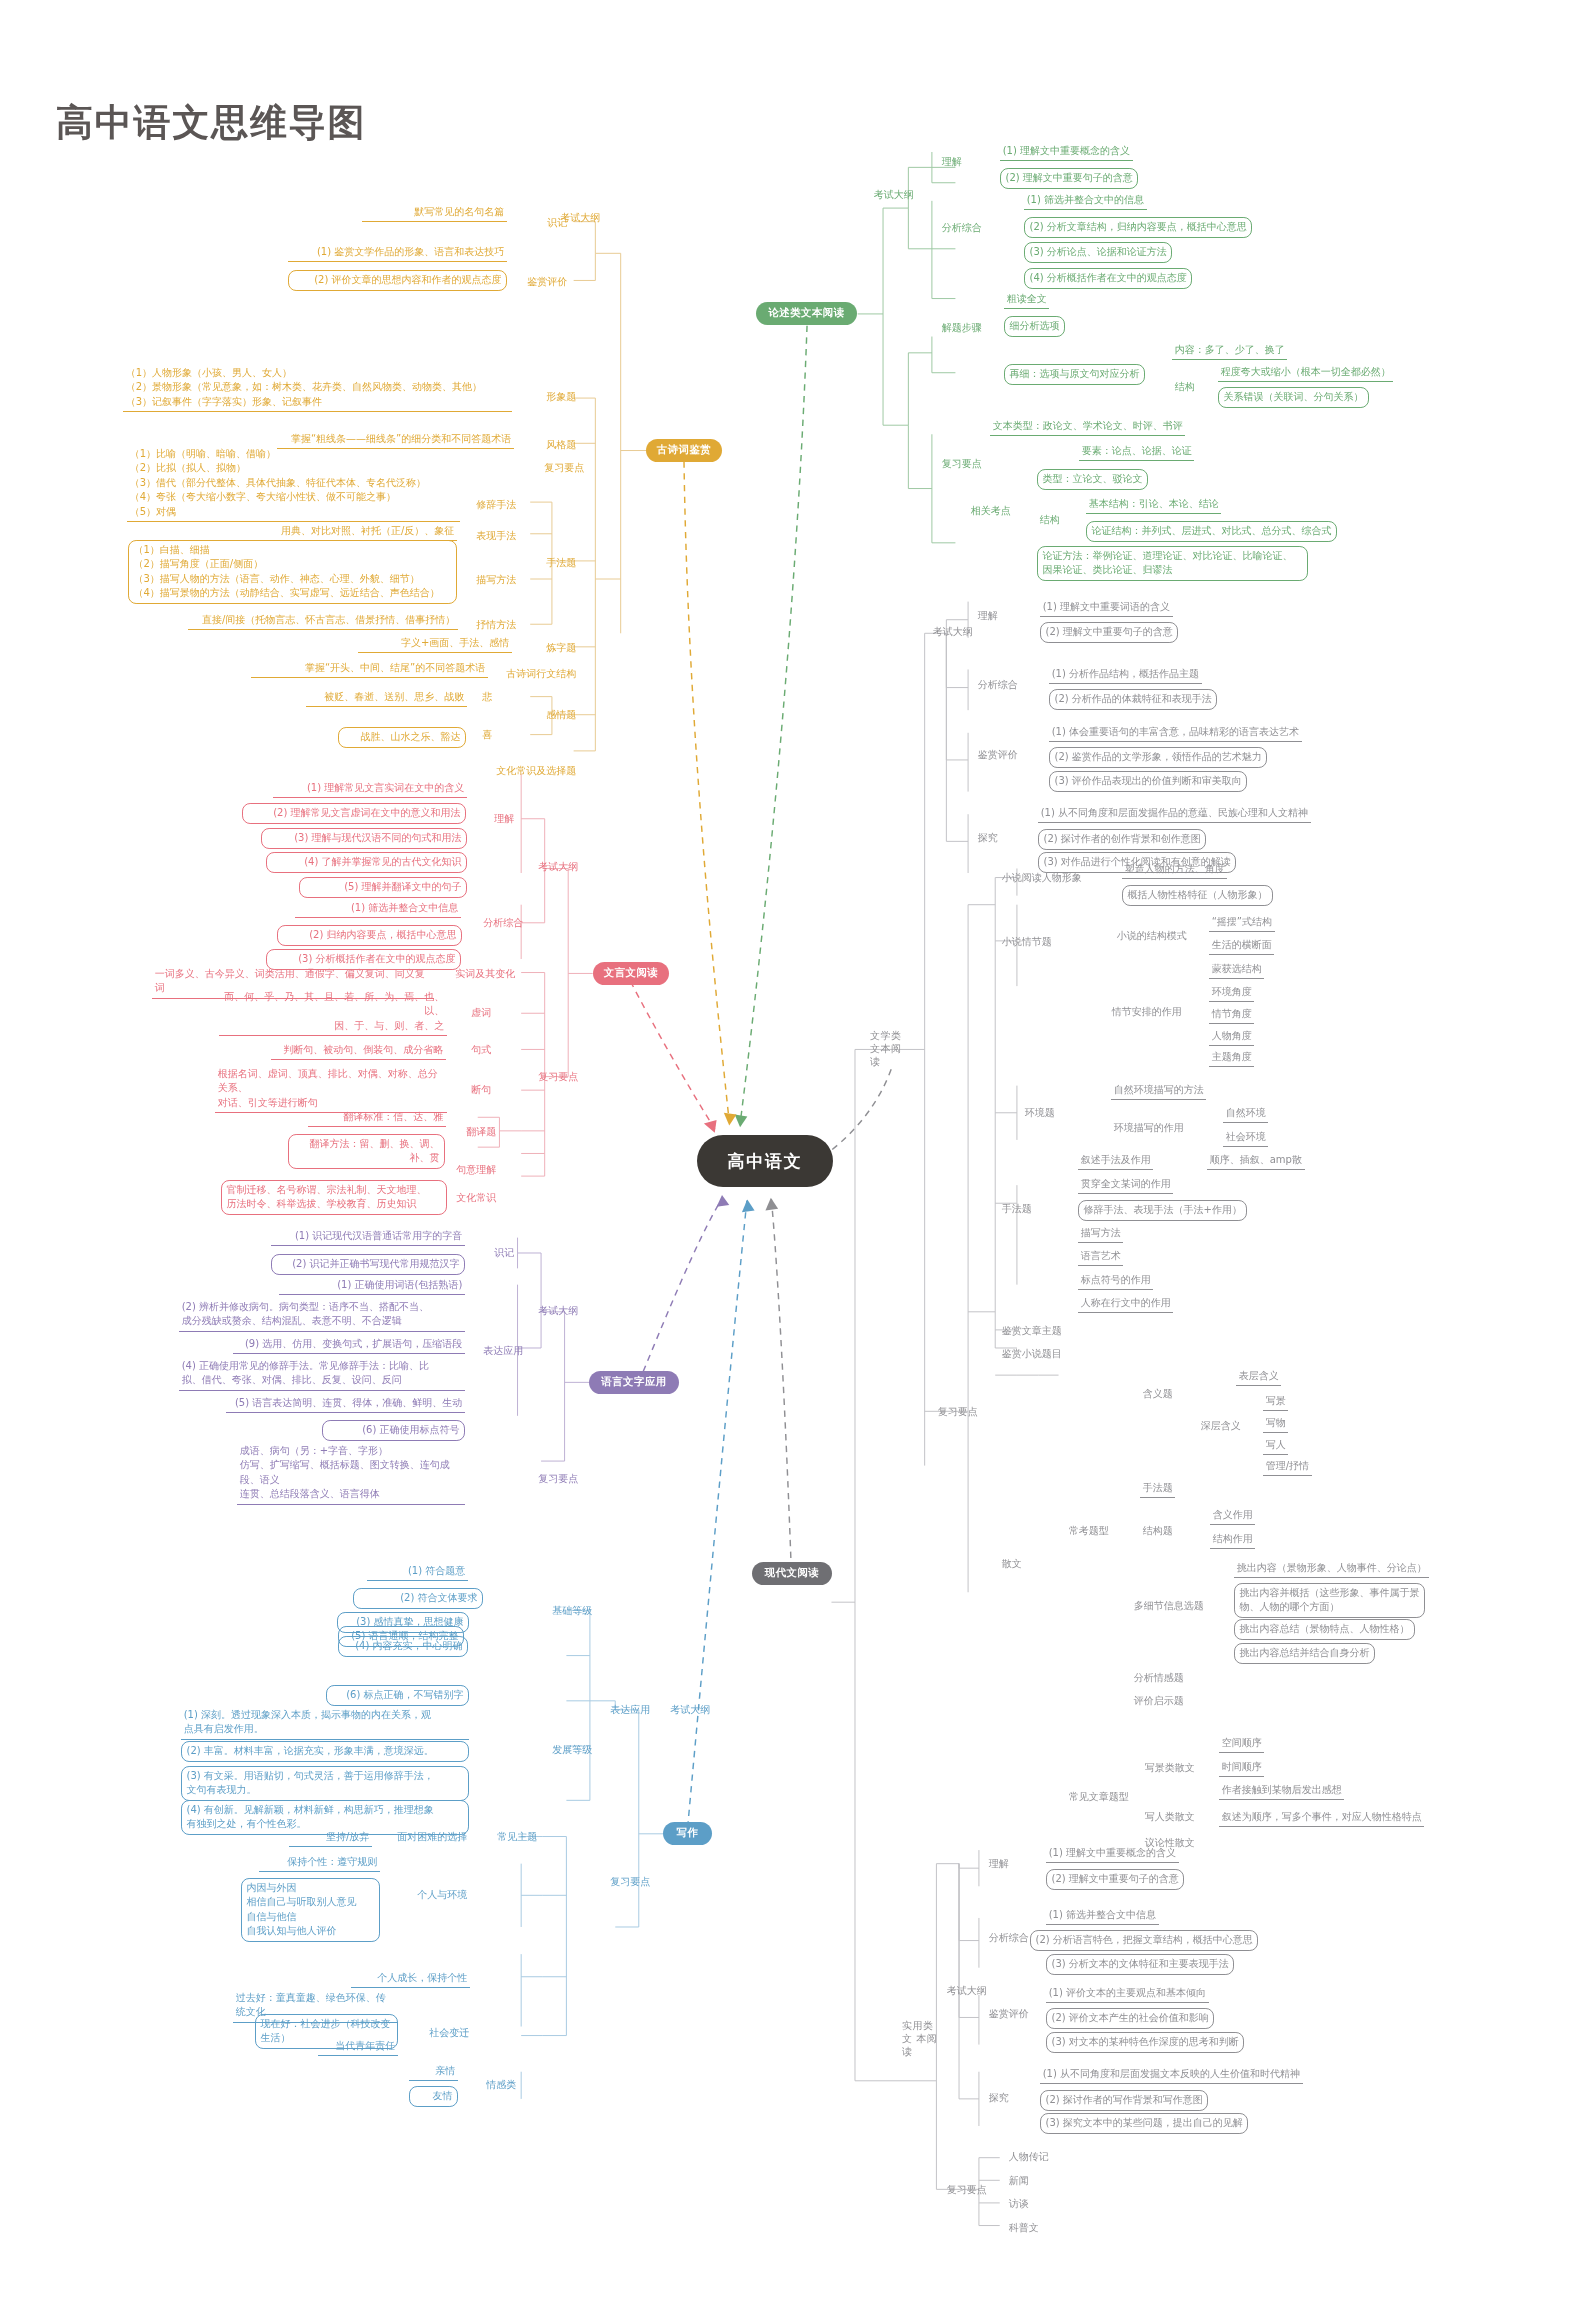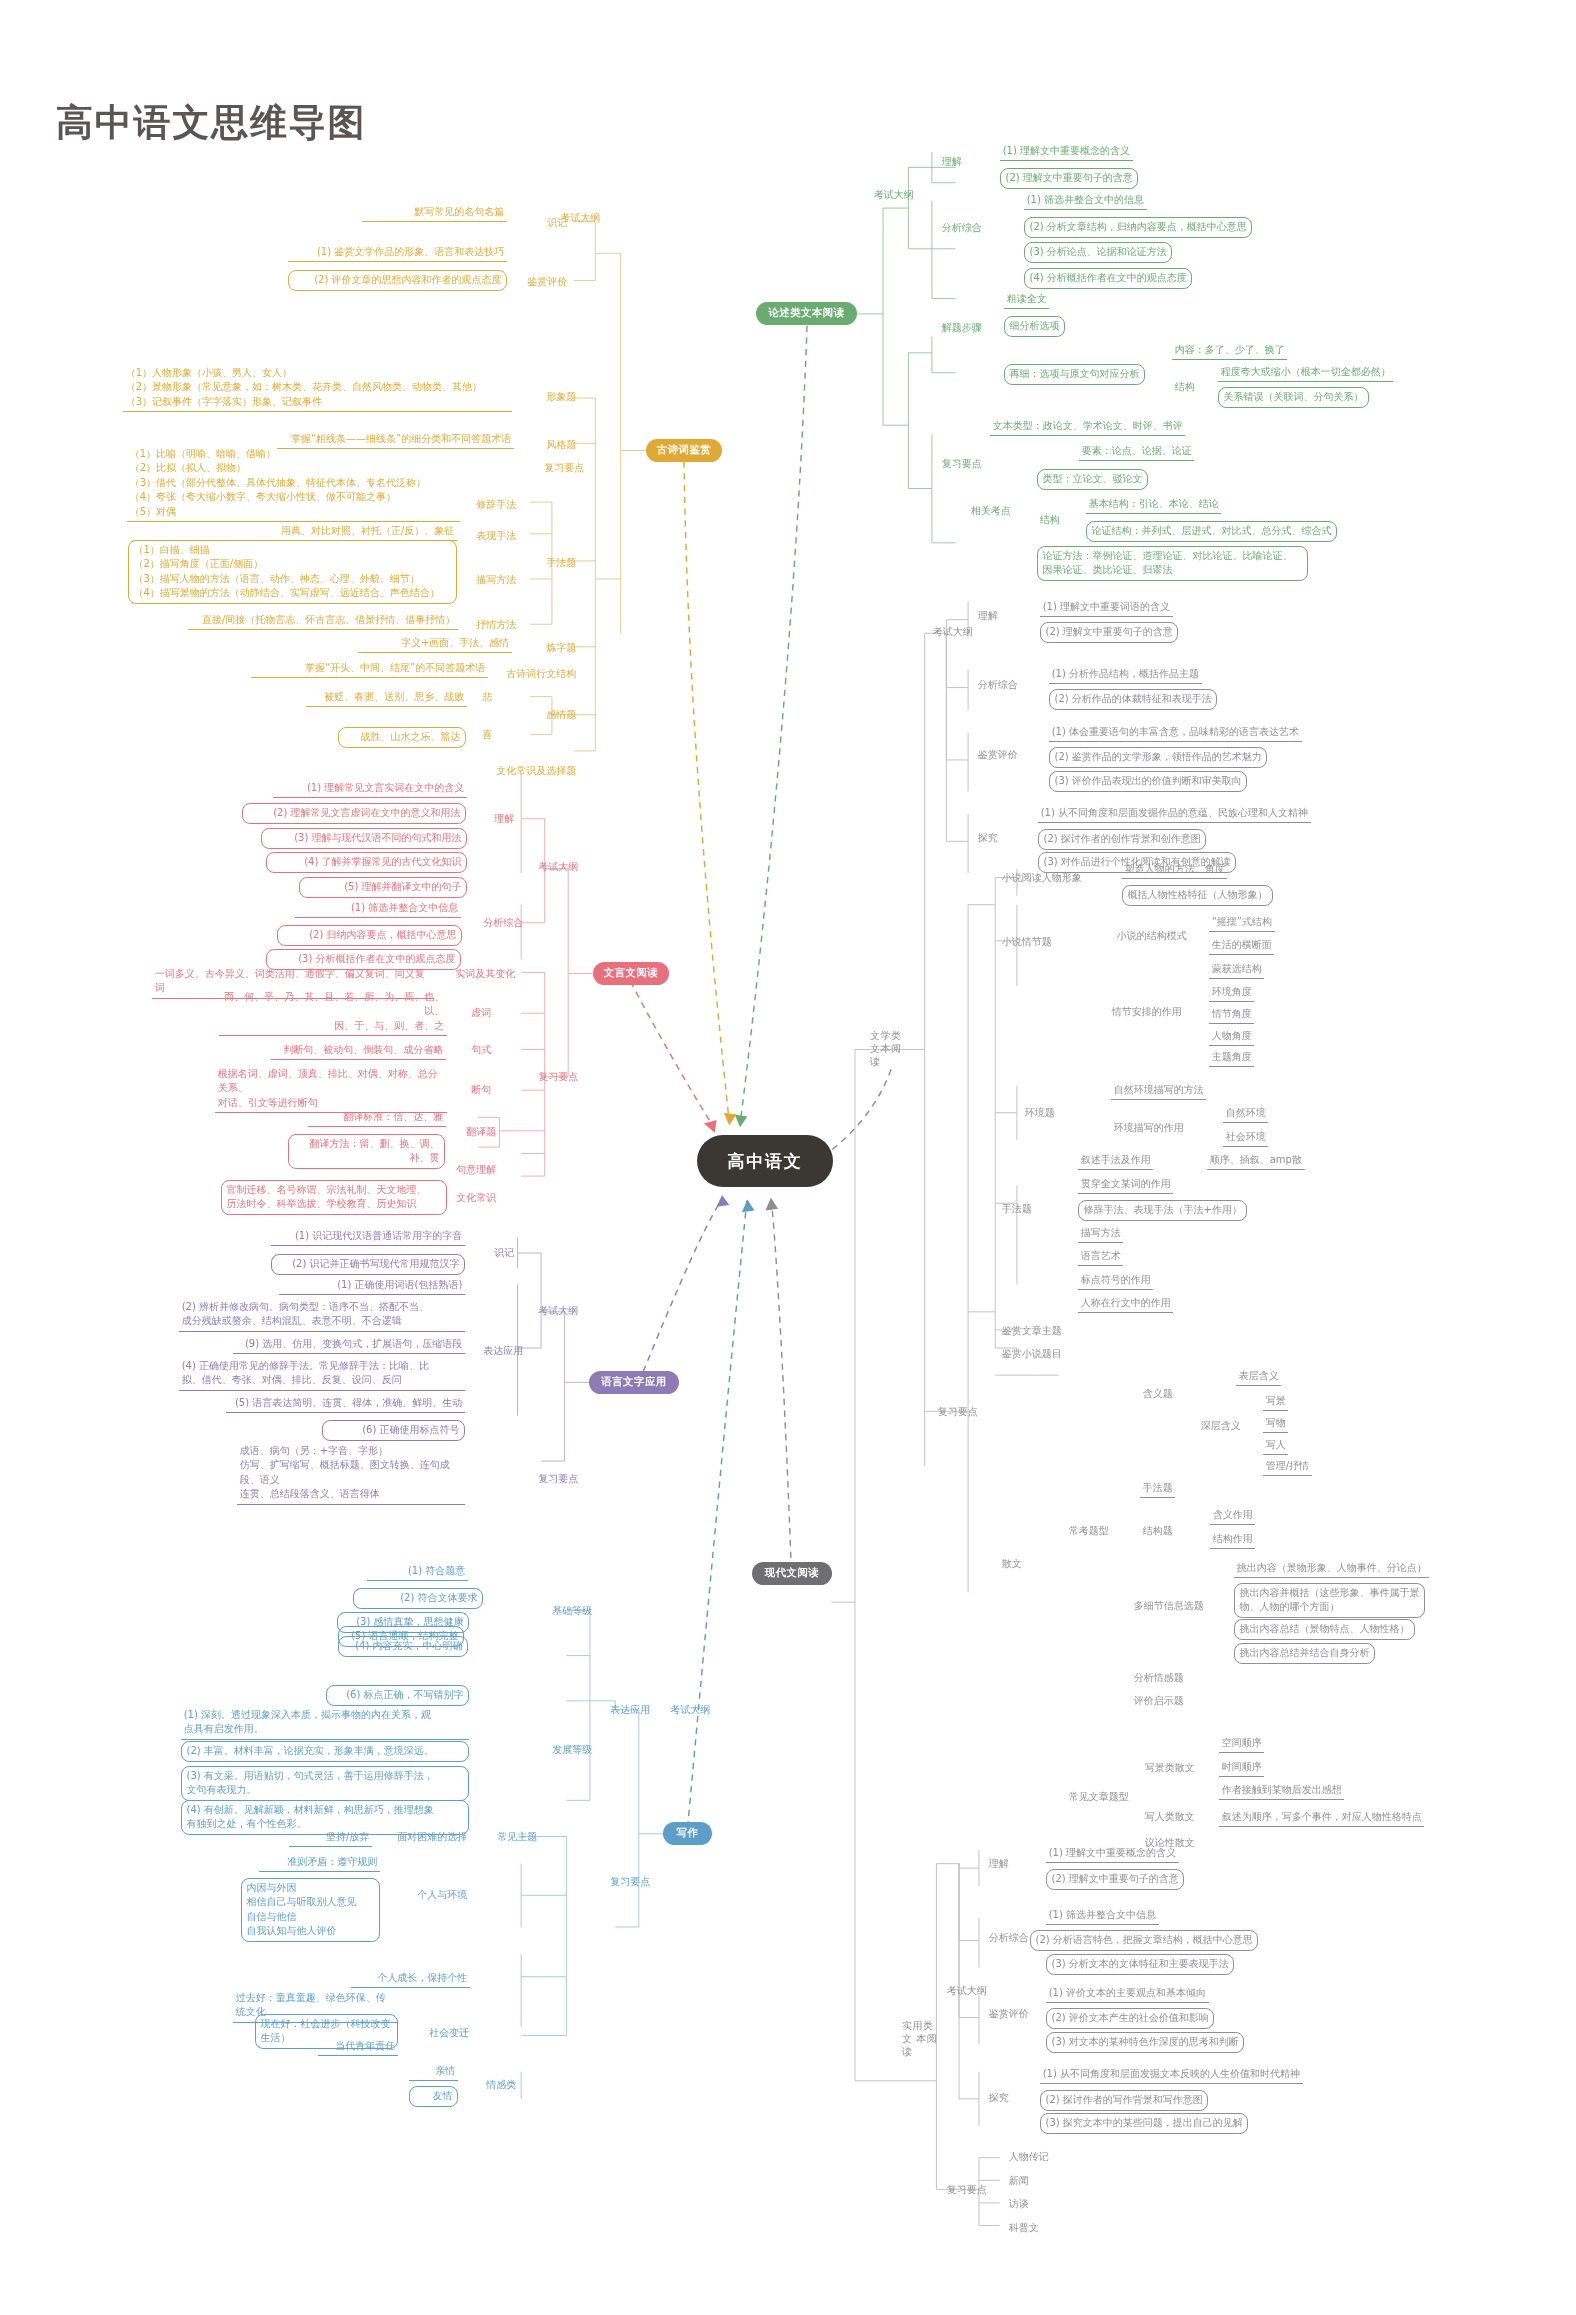--- a/index.html
+++ b/index.html
@@ -400,21 +400,21 @@
 <div class="n l bx c-blue" style="left:181px; top:1800px; width:288px;">(4) 有创新。见解新颖，材料新鲜，构思新巧，推理想象
 有独到之处，有个性色彩。</div>
 <div class="n r pl c-blue" style="left:597px; top:1702px; width:56px;">表达应用</div>
 <div class="n r pl c-blue" style="left:597px; top:1874px; width:56px;">复习要点</div>
 <div class="n r pl c-blue" style="left:662px; top:1702px; width:51px;">考试大纲</div>
 
 <div class="n r pl c-blue" style="left:478px; top:1829px; width:62px;">常见主题</div>
 <div class="n r pl c-blue" style="left:380px; top:1829px; width:90px;">面对困难的选择</div>
 <div class="n r ul c-blue" style="left:289px; top:1829px; width:83px;">坚持/放弃</div>
 <div class="n r pl c-blue" style="left:389px; top:1887px; width:81px;">个人与环境</div>
-<div class="n r ul c-blue" style="left:259px; top:1854px; width:121px;">准则矛盾：遵守规则</div>
+<div class="n r ul c-blue" style="left:259px; top:1854px; width:121px;">保持个性：遵守规则</div>
 <div class="n l bx c-blue" style="left:241px; top:1878px; width:139px;">内因与外因
 相信自己与听取别人意见
 自信与他信
 自我认知与他人评价</div>
 <div class="n r ul c-blue" style="left:351px; top:1970px; width:119px;">个人成长，保持个性</div>
 <div class="n r pl c-blue" style="left:405px; top:2025px; width:67px;">社会变迁</div>
 <div class="n l ul c-blue" style="left:233px; top:1990px; width:165px;">过去好：童真童趣、绿色环保、传统文化</div>
 <div class="n l bx c-blue" style="left:255px; top:2014px; width:143px;">现在好：社会进步（科技改变生活）</div>
 <div class="n r ul c-blue" style="left:318px; top:2038px; width:80px;">当代青年责任</div>
 <div class="n r pl c-blue" style="left:467px; top:2077px; width:52px;">情感类</div>

